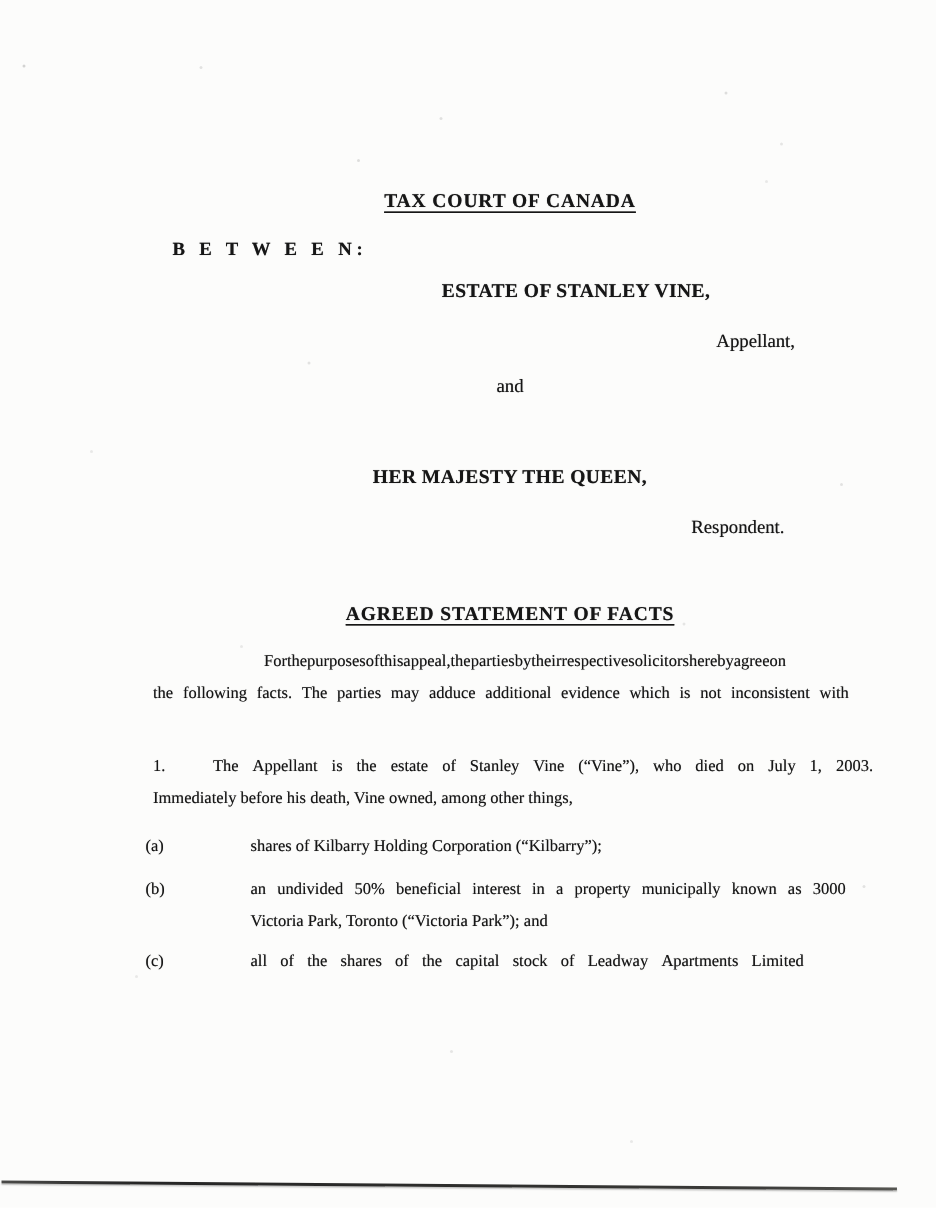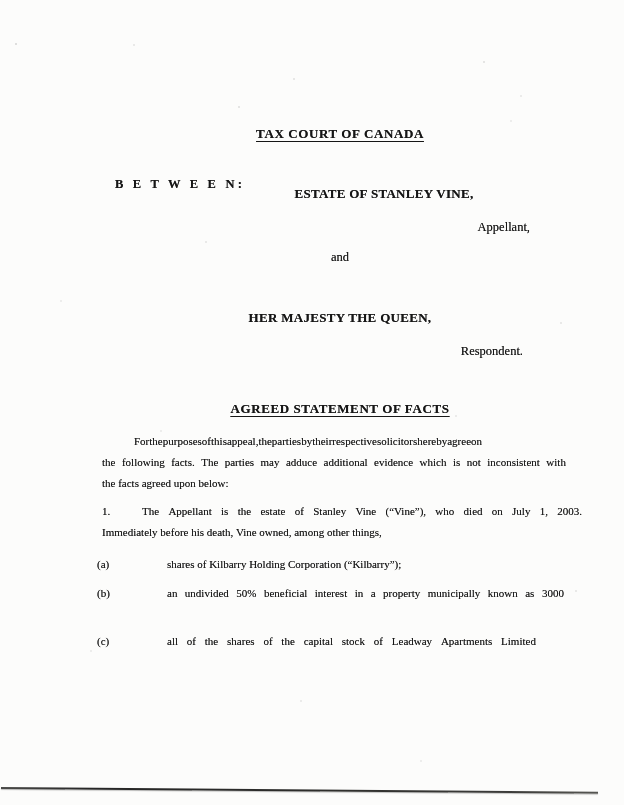--- a/index.html
+++ b/index.html
@@ -74,38 +74,38 @@
 <body>
 
 <div class="page">
 
   <div class="speck"></div>
 
   <div class="abs ctr hdr" style="top:126px;">
     <span class="u">TAX COURT OF CANADA</span>
   </div>
 
-  <div class="abs between" style="left:76px; top:159px;margin-top:18px;">B E T W E E N:</div>
+  <div class="abs between" style="left:76px; top:159px;">B E T W E E N:</div>
 
   <div class="abs ctr hdr" style="top:186px; letter-spacing:0.3px;margin-left:44px;">ESTATE OF STANLEY VINE,</div>
 
   <div class="abs role" style="right:94px; top:220px;">Appellant,</div>
 
   <div class="abs ctr role" style="top:250px;">and</div>
 
   <div class="abs ctr hdr" style="top:310px; letter-spacing:0.3px;">HER MAJESTY THE QUEEN,</div>
 
   <div class="abs role" style="right:101px; top:344px;">Respondent.</div>
 
   <div class="abs ctr hdr" style="top:401px;">
     <span class="u">AGREED STATEMENT OF FACTS</span>
   </div>
 
   <div class="abs body-txt intro">
-    <div class="ln just indent" style="display: flex; justify-content: flex-start;">
+    <div class="ln just indent" style="display: flex; justify-content: center;">
         <span>For</span>
         <span>the</span>
         <span>purposes</span>
         <span>of</span>
         <span>this</span>
         <span>appeal,</span>
         <span>the</span>
         <span>parties</span>
         <span>by</span>
         <span>their</span>
@@ -124,21 +124,20 @@
         <span>may</span>
         <span>adduce</span>
         <span>additional</span>
         <span>evidence</span>
         <span>which</span>
         <span>is</span>
         <span>not</span>
         <span>inconsistent</span>
         <span>with</span>
       </div>
-    <div class="ln">the facts agreed upon below:</div>
   </div>
 
   <div class="abs body-txt item1">
     <div class="ln numline">
       <span class="num">1.</span>
       <span class="just" style="display: flex; justify-content: space-between;">
           <span>The</span>
           <span>Appellant</span>
           <span>is</span>
           <span>the</span>
@@ -172,20 +171,21 @@
         <span>beneficial</span>
         <span>interest</span>
         <span>in</span>
         <span>a</span>
         <span>property</span>
         <span>municipally</span>
         <span>known</span>
         <span>as</span>
         <span>3000</span>
       </div>
+    <div class="ln">Victoria Park, Toronto (“Victoria Park”); and</div>
   </div>
 
   <div class="abs body-txt sub sub-c">
     <span class="lbl">(c)</span>
     <div class="ln just" style="display: flex; justify-content: space-between;">
         <span>all</span>
         <span>of</span>
         <span>the</span>
         <span>shares</span>
         <span>of</span>

